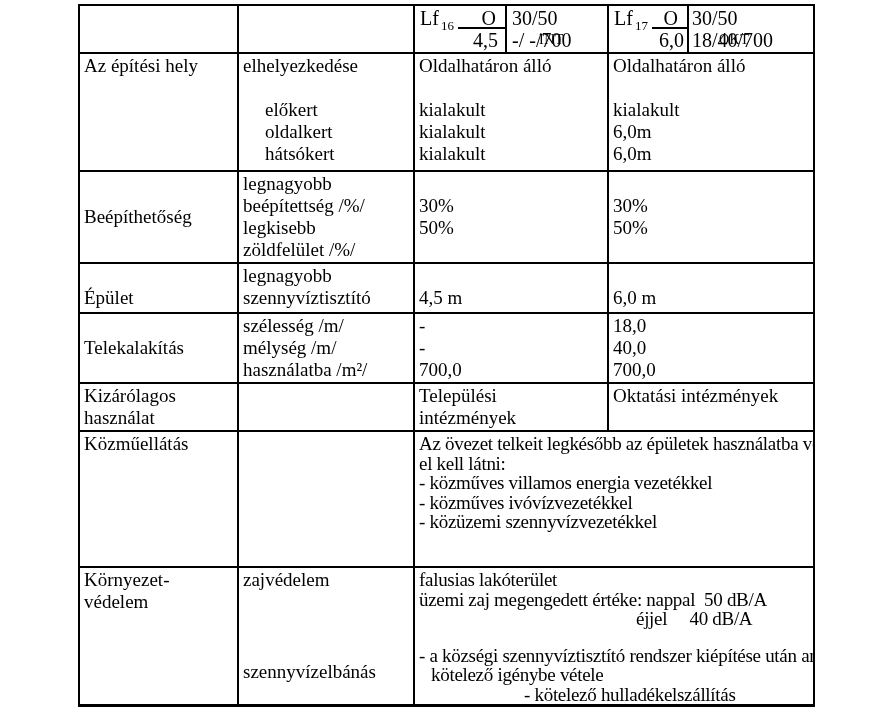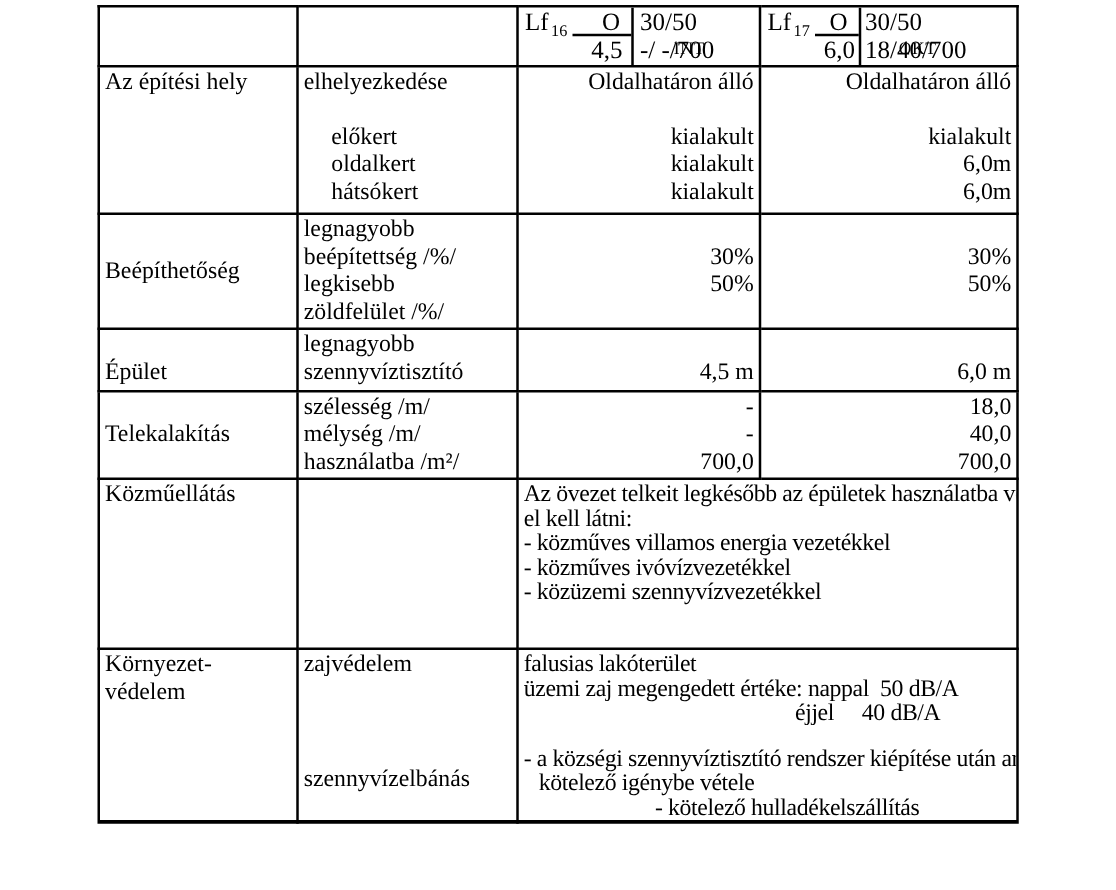--- a/index.html
+++ b/index.html
@@ -15,21 +15,21 @@
   }
   .tbl td{
     border:2px solid #000;vertical-align:top;
     padding:1px 4px;font-size:19px;line-height:22px;
     overflow:hidden;
   }
   td.nopad{padding:0;}
   td.vmid{vertical-align:middle;}
   td.vbot{vertical-align:bottom;padding-bottom:3px;}
   .line{height:22px;line-height:22px;white-space:nowrap;}
-  .c{text-align:right;}
+  .c{text-align:left;}
   .indent{padding-left:22px;}
   .pl2{padding-left:2px;}
   
   .hdr-flex{display:flex;height:100%;}
   .hdr-left{display:flex;flex-direction:column;border-right:2px solid #000;padding:1px 0 1px 5px;box-sizing:border-box;}
   .w1{width:92px;}
   .w2{width:80px;}
   .hdr-right{flex:1;padding:1px 2px 1px 5px;display:flex;flex-direction:column;}
   .lf-line{display:flex;height:22px;line-height:22px;font-size:20px;}
   .lf-code{white-space:nowrap;}
@@ -181,20 +181,34 @@
       <div class="line c">-</div>
       <div class="line c">700,0</div>
     </td>
     <td>
       <div class="line c">18,0</div>
       <div class="line c">40,0</div>
       <div class="line c">700,0</div>
     </td>
   </tr>
 
+  <tr style="height:47px">
+    <td class="pl2">
+      <div class="line">Kizárólagos</div>
+      <div class="line">használat</div>
+    </td>
+    <td></td>
+    <td>
+      <div class="line c">Települési</div>
+      <div class="line c">intézmények</div>
+    </td>
+    <td>
+      <div class="line c">Oktatási intézmények</div>
+    </td>
+  </tr>
 
   <tr style="height:136px">
     <td class="pl2">
           <div class="line">Közműellátás</div>
         </td>
     <td></td>
     <td colspan="2" class="note pad-top28">
       <div class="nline">Az övezet telkeit legkésőbb az épületek használatba vételéig</div>
       <div class="nline">el kell látni:</div>
       <div class="nline">- közműves villamos energia vezetékkel</div>

